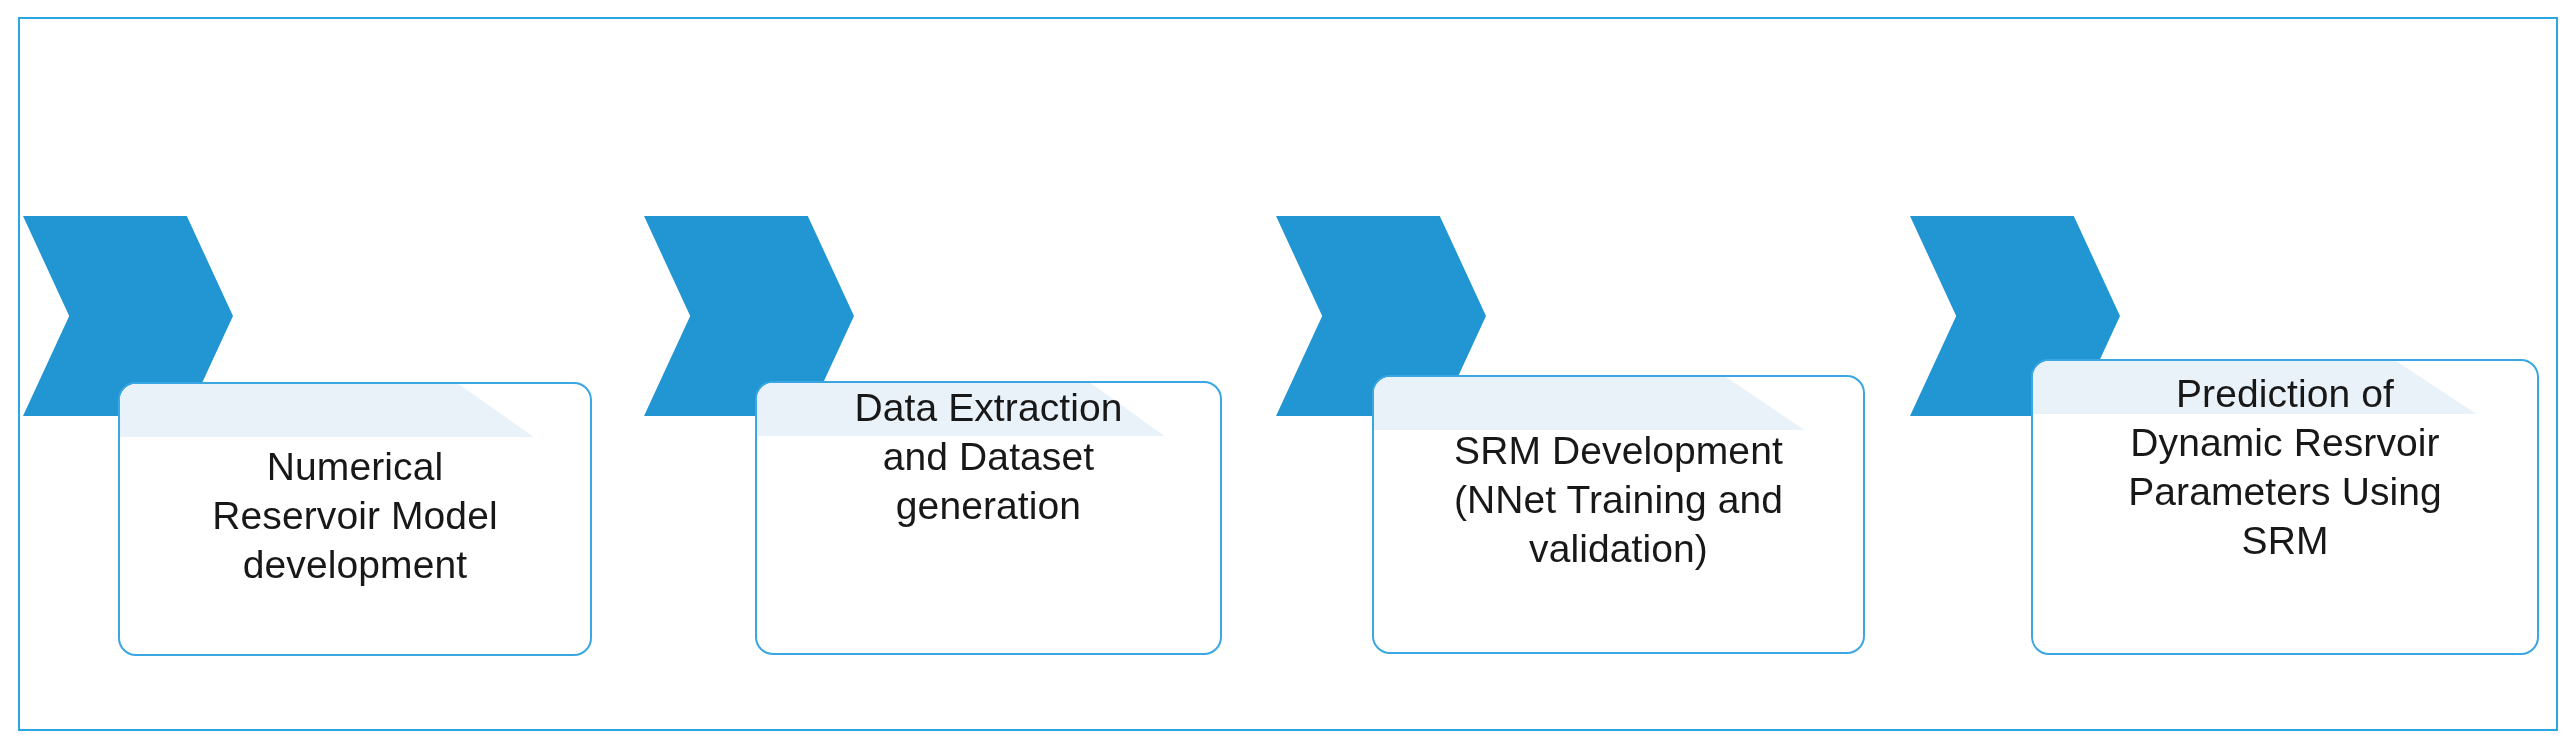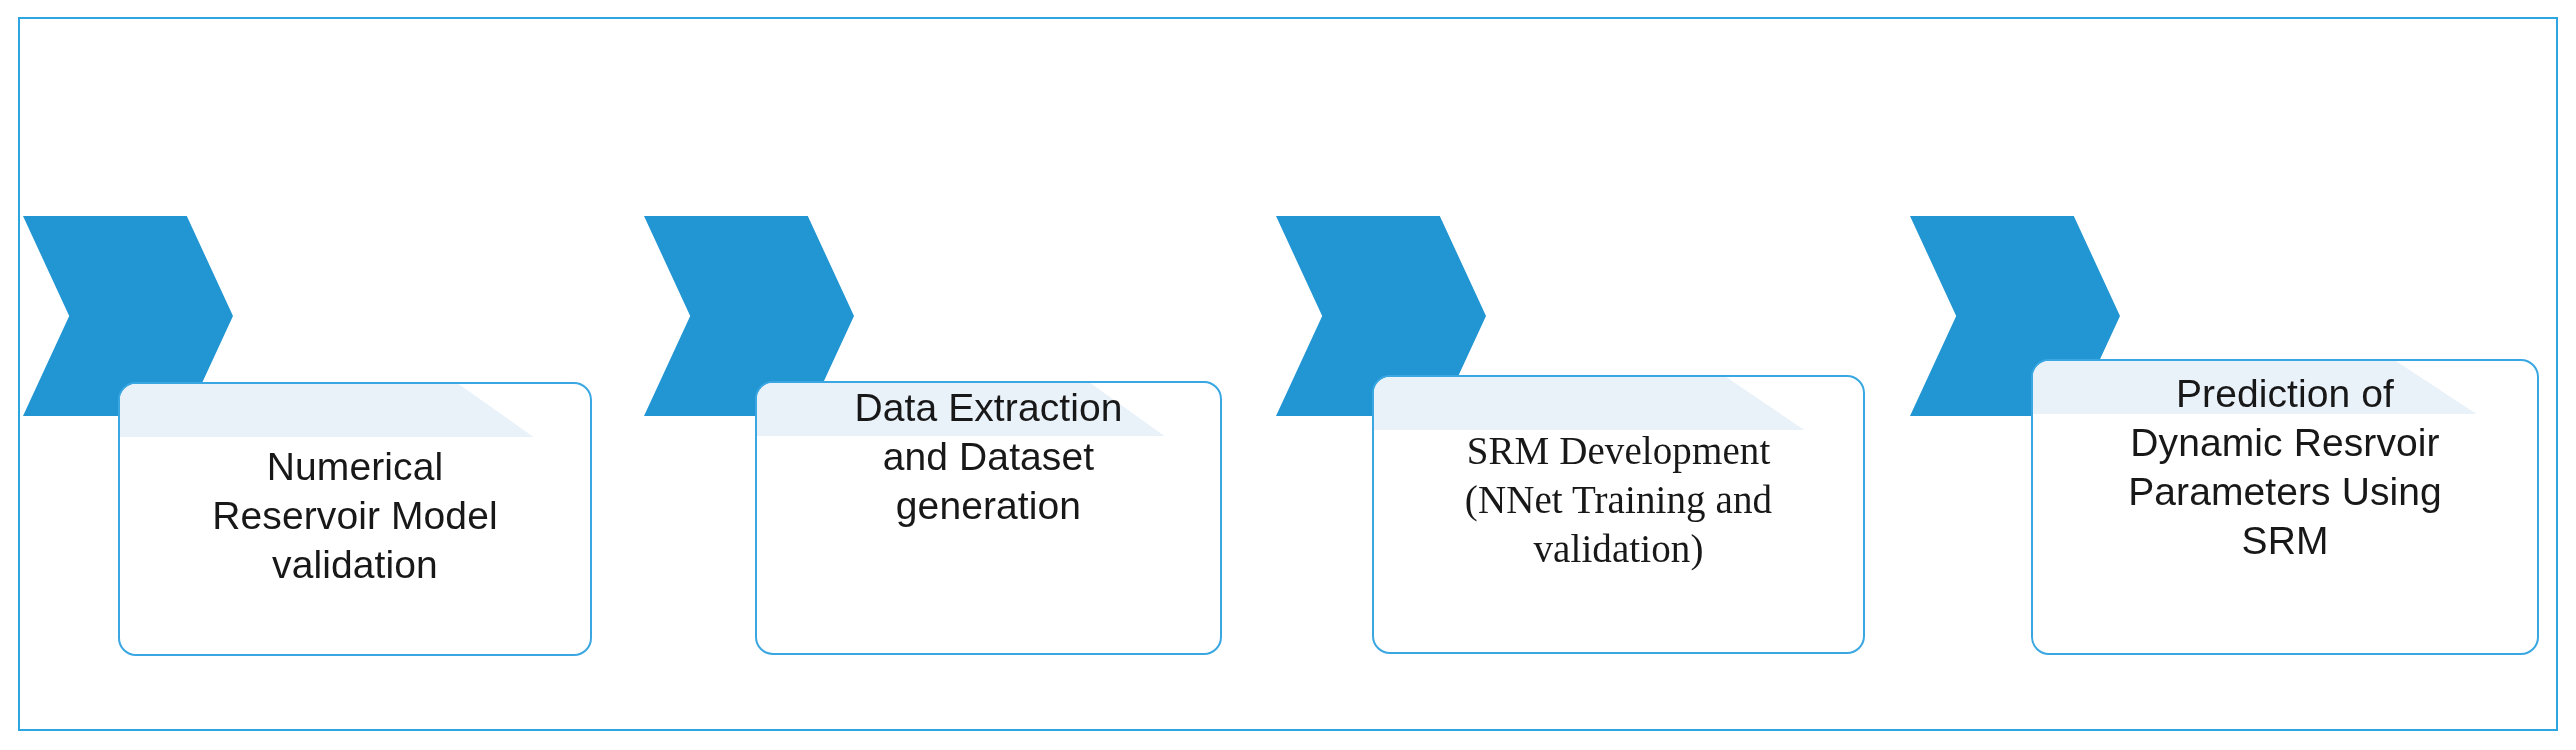--- a/index.html
+++ b/index.html
@@ -107,21 +107,20 @@
   .stage-2 .chevron   { left: 644px; width: 210px; }
   .stage-2 .caption-box {
     left: 755px; top: 381px; width: 467px; height: 274px;
   }
 
   
   .stage-3 .chevron   { left: 1276px; width: 210px; }
   .stage-3 .caption-box {
     left: 1372px; top: 375px; width: 493px; height: 279px;
     padding-top: 49px;
-    font-family: Liberation Serif, serif;
   }
 
   
   .stage-4 .chevron   { left: 1910px; width: 210px; }
   .stage-4 .caption-box {
     left: 2031px; top: 359px; width: 508px; height: 296px;
     padding-top: 8px;
   }
 </style>
 </head>
@@ -131,21 +130,21 @@
 
   <div class="outer-frame"></div>
 
   <div class="flow">
 
     <div class="stage stage-1">
       <div class="chevron"></div>
       <div class="caption-box">
         <div class="caption-text">Numerical
 Reservoir  Model
-validation</div>
+development</div>
       </div>
     </div>
 
     <div class="stage stage-2">
       <div class="chevron"></div>
       <div class="caption-box">
         <div class="caption-text">Data Extraction
 and Dataset
 generation</div>
       </div>

